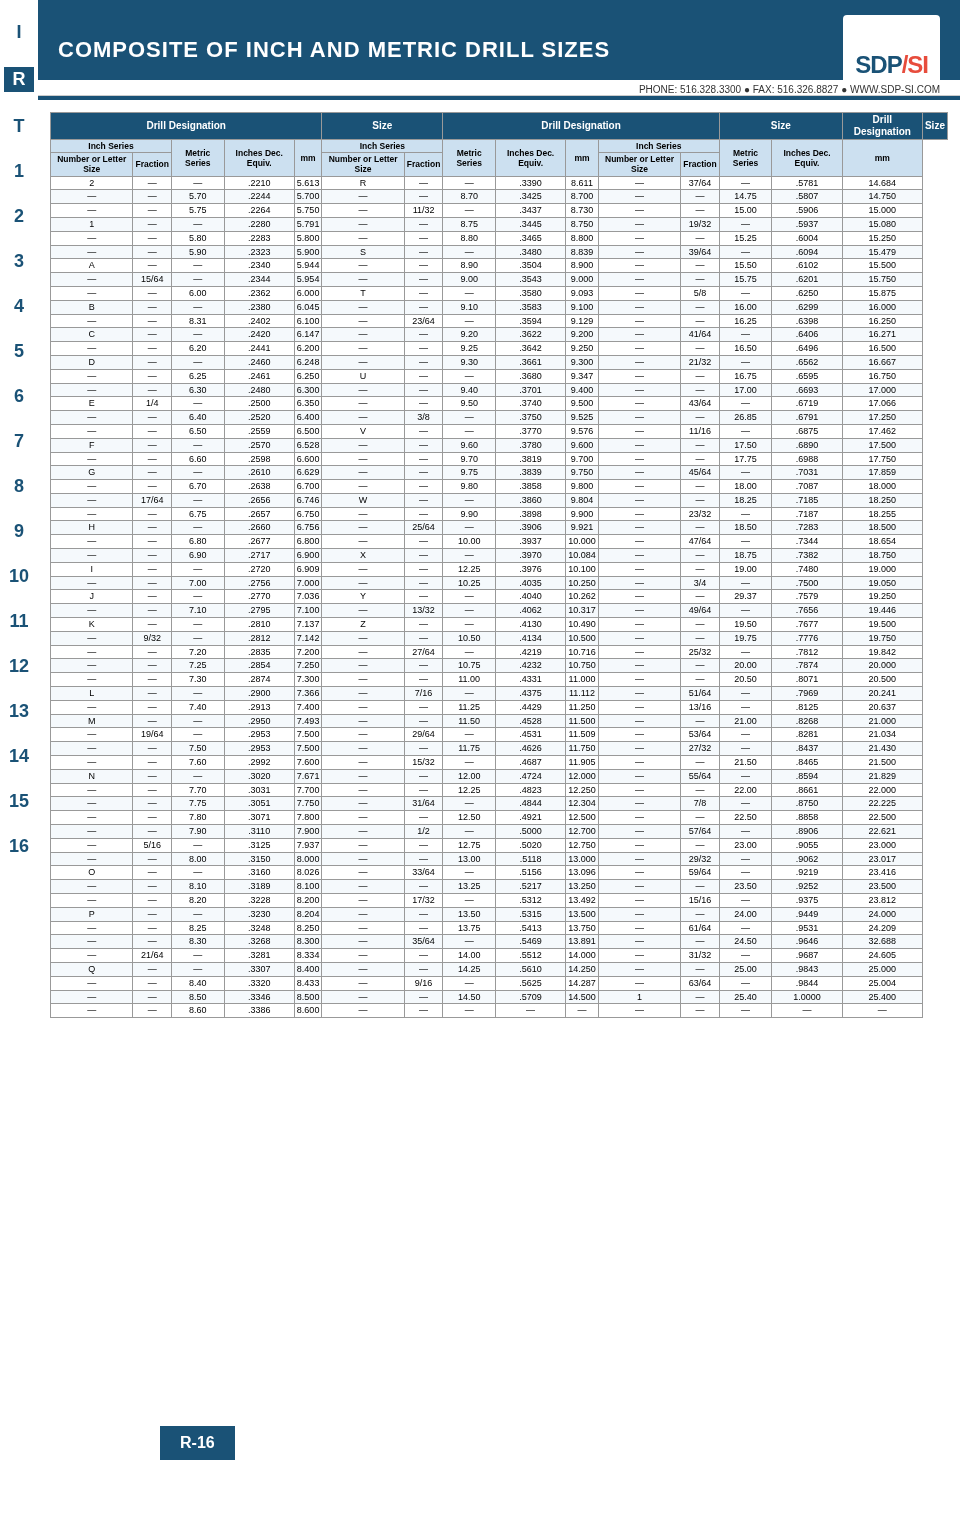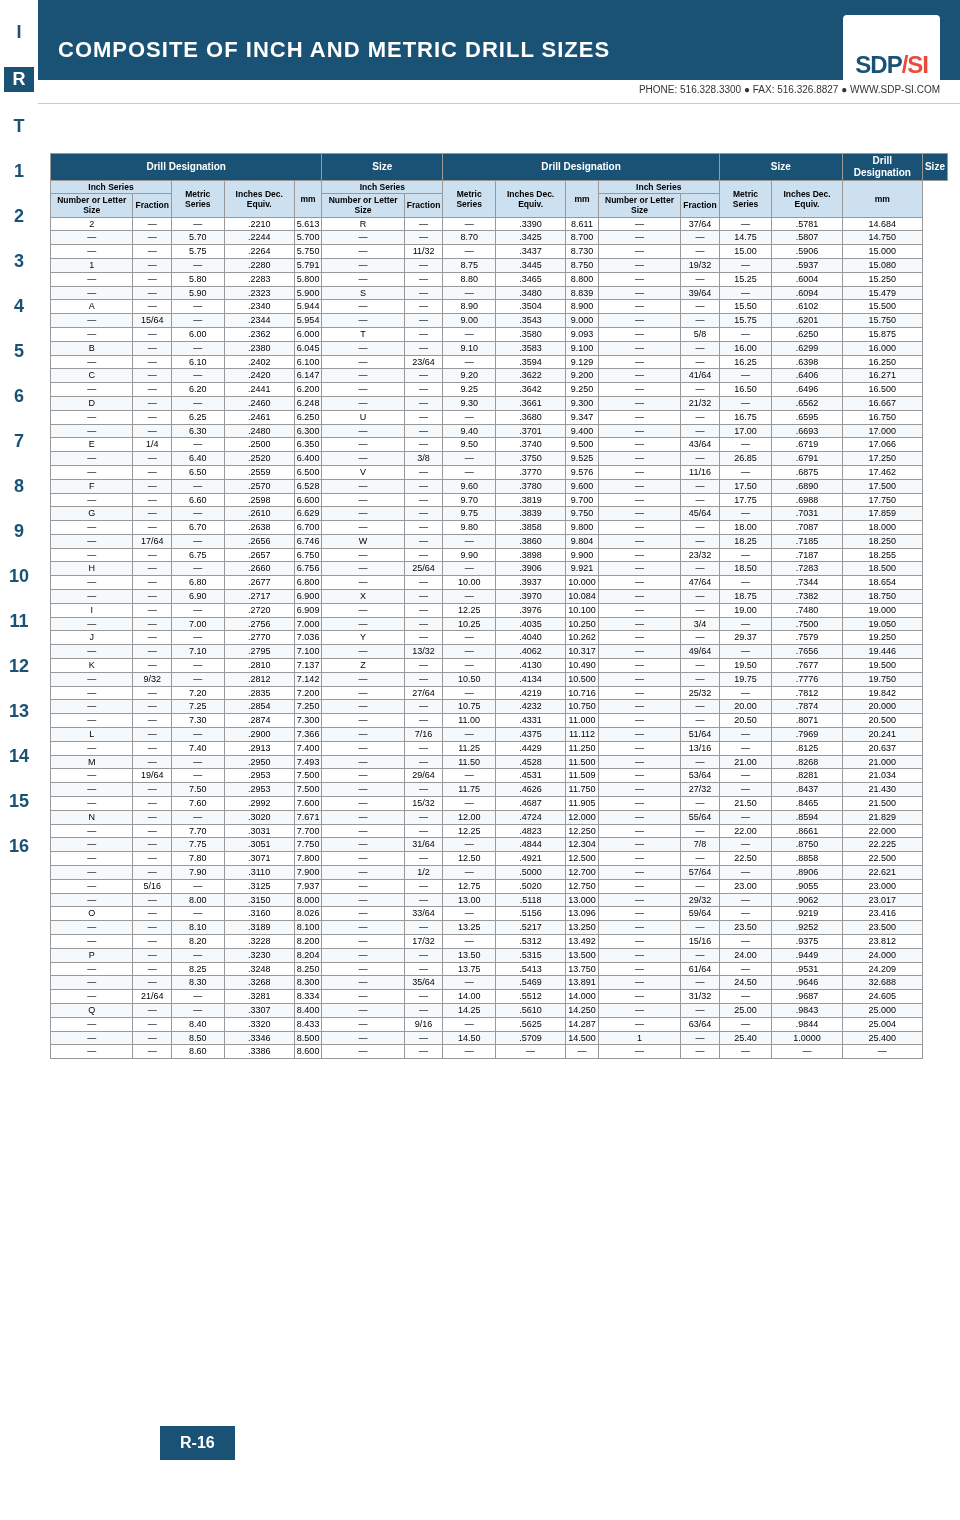--- a/index.html
+++ b/index.html
@@ -74,21 +74,21 @@
     .logo-si {
       color: #e74c3c;
     }
 
     
     .phone-bar {
       position: absolute;
       top: 80px;
       left: 38px;
       right: 0;
-      height: 24px;
+      height: 16px;
       background: #fff;
       text-align: right;
       padding: 4px 20px;
       font-size: 10px;
       color: #333;
       border-bottom: 1px solid #ccc;
     }
 
     
     .main-content {
@@ -97,21 +97,20 @@
       left: 38px;
       right: 0;
       padding: 8px 12px;
     }
 
     
     table {
       width: 100%;
       border-collapse: collapse;
       font-size: 9px;
-      margin-top: 41px;
     }
     th, td {
       border: 1px solid #999;
       padding: 1px 2px;
       text-align: center;
       line-height: 1.2;
     }
     th {
       background: #d5e8f5;
       font-weight: bold;
@@ -398,21 +397,21 @@
           <td>9.100</td>
           <td>—</td>
           <td>—</td>
           <td>16.00</td>
           <td>.6299</td>
           <td>16.000</td>
         </tr>
         <tr>
           <td>—</td>
           <td>—</td>
-          <td>6.10</td>
+          <td>8.31</td>
           <td>.2402</td>
           <td>6.100</td>
           <td>—</td>
           <td>23/64</td>
           <td>—</td>
           <td>.3594</td>
           <td>9.129</td>
           <td>—</td>
           <td>—</td>
           <td>16.25</td>

